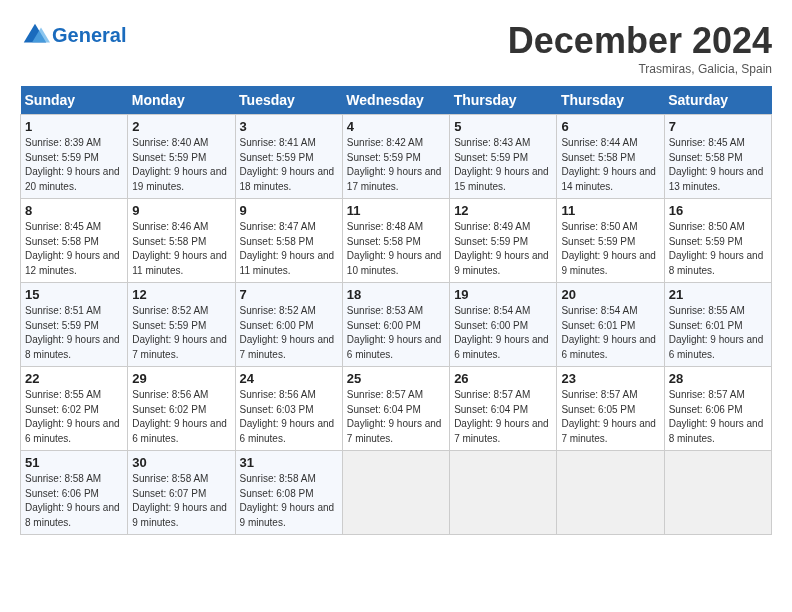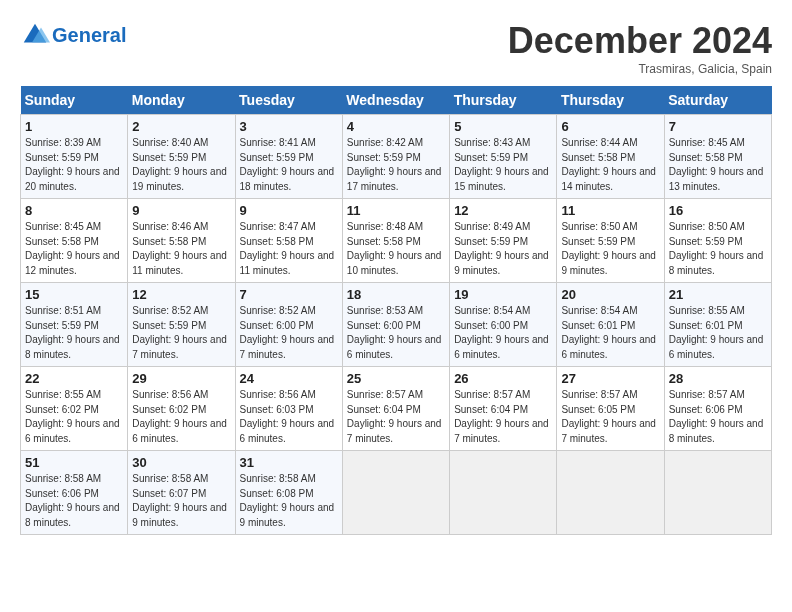--- a/index.html
+++ b/index.html
@@ -174,21 +174,21 @@
         <td><span class="day-num">22</span>
         <span class="day-info">Sunrise: 8:55 AM<br>Sunset: 6:02 PM<br>Daylight: 9 hours and 6 minutes.</span></td>
         <td><span class="day-num">29</span>
         <span class="day-info">Sunrise: 8:56 AM<br>Sunset: 6:02 PM<br>Daylight: 9 hours and 6 minutes.</span></td>
         <td><span class="day-num">24</span>
         <span class="day-info">Sunrise: 8:56 AM<br>Sunset: 6:03 PM<br>Daylight: 9 hours and 6 minutes.</span></td>
         <td><span class="day-num">25</span>
         <span class="day-info">Sunrise: 8:57 AM<br>Sunset: 6:04 PM<br>Daylight: 9 hours and 7 minutes.</span></td>
         <td><span class="day-num">26</span>
         <span class="day-info">Sunrise: 8:57 AM<br>Sunset: 6:04 PM<br>Daylight: 9 hours and 7 minutes.</span></td>
-        <td><span class="day-num">27</span>
+        <td><span class="day-num">23</span>
         <span class="day-info">Sunrise: 8:57 AM<br>Sunset: 6:05 PM<br>Daylight: 9 hours and 7 minutes.</span></td>
         <td><span class="day-num">28</span>
         <span class="day-info">Sunrise: 8:57 AM<br>Sunset: 6:06 PM<br>Daylight: 9 hours and 8 minutes.</span></td>
       </tr>
       <tr>
         <td><span class="day-num">51</span>
         <span class="day-info">Sunrise: 8:58 AM<br>Sunset: 6:06 PM<br>Daylight: 9 hours and 8 minutes.</span></td>
         <td><span class="day-num">30</span>
         <span class="day-info">Sunrise: 8:58 AM<br>Sunset: 6:07 PM<br>Daylight: 9 hours and 9 minutes.</span></td>
         <td><span class="day-num">31</span>

